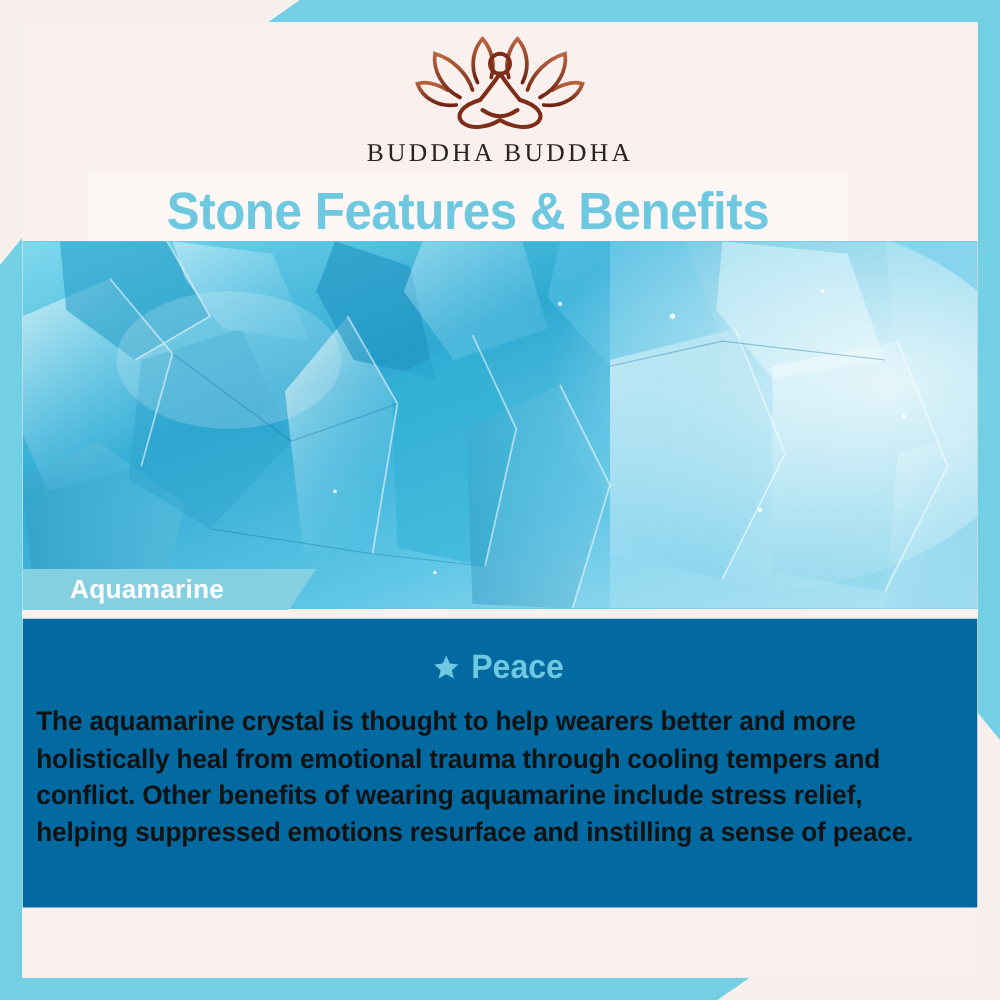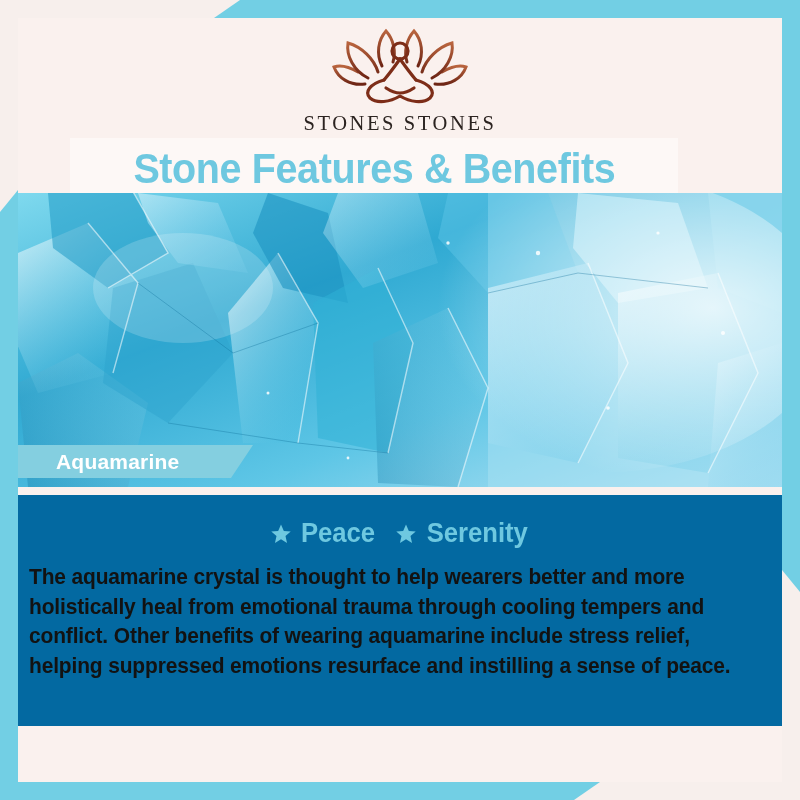--- a/index.html
+++ b/index.html
@@ -136,21 +136,21 @@
   .hero svg {
     display: block;
     width: 764px;
     height: 294px;
   }
 
   
   .name-tag {
     position: absolute;
     left: 0;
-    top: 427px;
+    top: 437px;
     width: 235px;
     height: 33px;
     background: #84cfe0;
     clip-path: polygon(0 0, 100% 0, calc(100% - 22px) 100%, 0 100%);
     display: flex;
     align-items: center;
     text-align: right;
   }
   .name-tag-text {
     margin-left: 38px;
@@ -260,21 +260,21 @@
           <circle cx="80" cy="25" r="8" stroke-width="3.2"></circle>
 
           <path d="M80,33 C75,40 70,47 64,54"></path>
           <path d="M80,33 C85,40 90,47 96,54"></path>
 
           <path d="M64,54 C50,58 44,66 50,72 C57,78 70,76 80,70 C90,76 103,78 110,72 C116,66 110,58 96,54"></path>
 
           <path d="M66,62 C72,66 78,67 80,67 C82,67 88,66 94,62"></path>
         </g>
       </svg>
-      <div class="logo-wordmark">STONES STONES</div>
+      <div class="logo-wordmark">BUDDHA BUDDHA</div>
     </div>
 
     <div class="title-banner">
       <div class="title-text">Stone Features &amp; Benefits</div>
     </div>
 
     <div class="hero">
       <svg viewBox="0 0 764 294" preserveAspectRatio="none">
         <defs>
           <linearGradient id="bg1" x1="0" y1="0" x2="1" y2="1">
@@ -361,26 +361,20 @@
 
       <div class="keywords">
 
         <div class="keyword">
           <svg class="kw-star" viewBox="0 0 24 24">
             <polygon fill="currentColor" points="12,1.6 15.1,8.6 22.6,9.3 16.9,14.3 18.6,21.7 12,17.8 5.4,21.7 7.1,14.3 1.4,9.3 8.9,8.6"></polygon>
           </svg>
           <span class="kw-label">Peace</span>
         </div>
 
-        <div class="keyword">
-          <svg class="kw-star" viewBox="0 0 24 24">
-            <polygon fill="currentColor" points="12,1.6 15.1,8.6 22.6,9.3 16.9,14.3 18.6,21.7 12,17.8 5.4,21.7 7.1,14.3 1.4,9.3 8.9,8.6"></polygon>
-          </svg>
-          <span class="kw-label">Serenity</span>
-        </div>
 
 
       </div>
 
       <div class="body-copy">The aquamarine crystal is thought to help wearers better and more holistically heal from emotional trauma through cooling tempers and conflict. Other benefits of wearing aquamarine include stress relief, helping suppressed emotions resurface and instilling a sense of peace.</div>
 
     </div>
 
   </div>
 </div>

